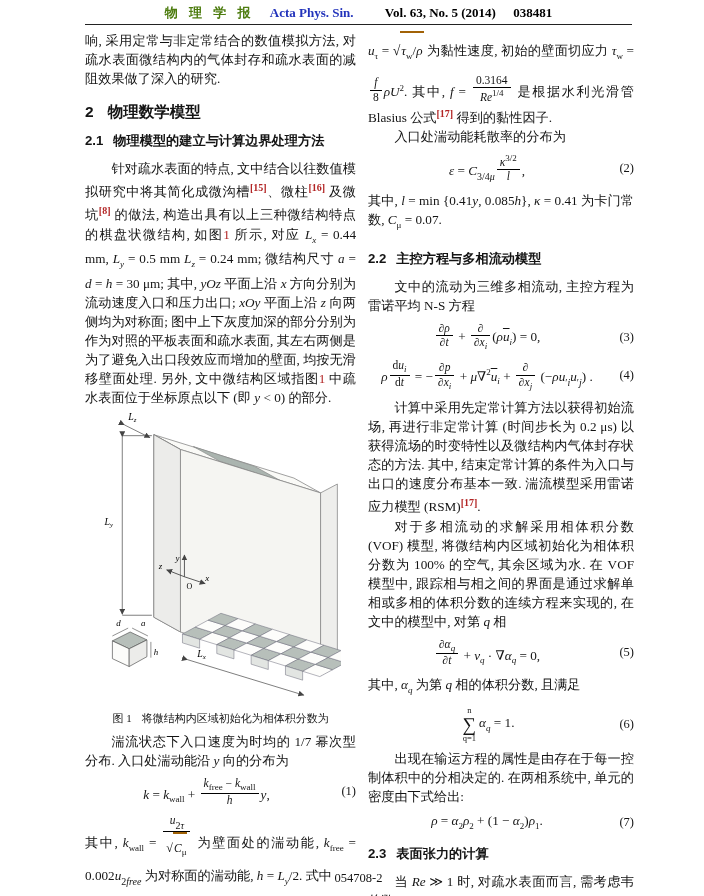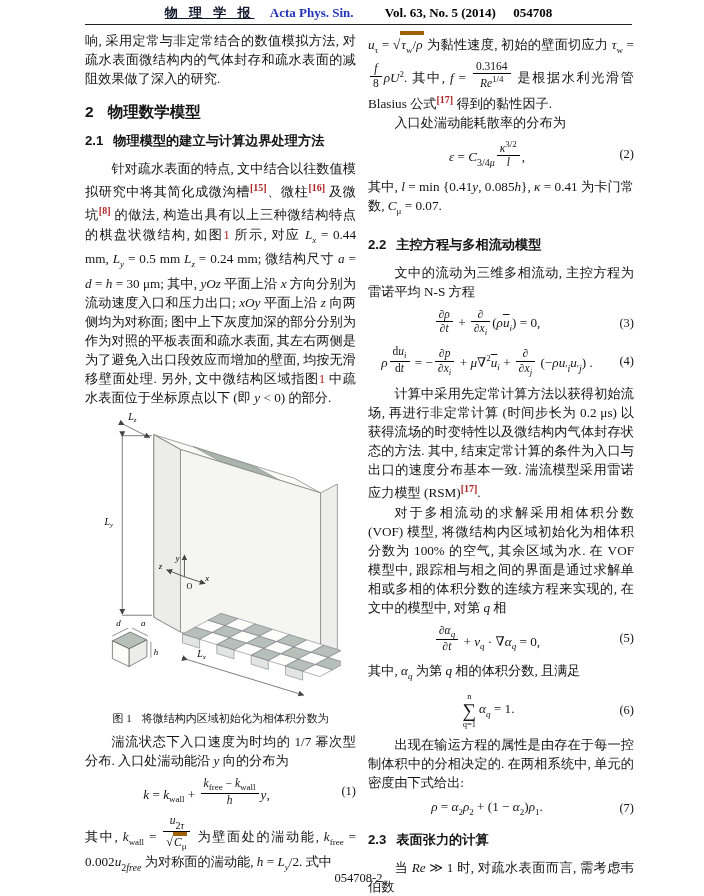--- a/index.html
+++ b/index.html
@@ -1,21 +1,21 @@
 <!DOCTYPE html>
 <html><head>
 <meta charset="utf-8">
 <style>
   html,body{margin:0;padding:0;background:#d8d8d8;}
   .page{position:relative;width:704px;height:896px;background:#ffffff;margin:0 auto;
         font-family:"Liberation Serif","DejaVu Serif",serif;color:#141414;overflow:hidden;}
   
   .header{position:absolute;top:4px;left:85px;width:547px;text-align:center;
           font-size:13px;font-weight:bold;white-space:nowrap;}
-  .header .cn{color:#0f172a;letter-spacing:4px;text-decoration:underline;}
+  .header .cn{color:#4d7c0f;letter-spacing:4px;}
   .header .en{color:#2233bb;margin-left:12px;}
   .header .vol{color:#000;margin-left:28px;}
   .header .artno{color:#000;margin-left:14px;}
   .hrule{position:absolute;top:24px;left:85px;width:547px;border-top:1.6px solid #222;}
   
   .col-left{position:absolute;left:85px;top:31px;width:271px;}
   .col-right{position:absolute;left:368px;top:31px;width:266px;}
   .para{font-size:13.2px;line-height:19px;text-align:justify;margin:0;}
   .ind{text-indent:2em;}
   .sec-h1{font-size:15.5px;font-weight:bold;margin:14px 0 0 0;font-family:"Liberation Sans","DejaVu Sans",sans-serif;}
@@ -33,21 +33,21 @@
   sub.msub{font-size:9px;font-style:italic;}
   sub.rsub{font-size:9px;font-style:normal;}
   sup.msup{font-size:9px;}
   sup.mref{font-size:10px;color:#b22424;font-weight:bold;}
   .figref{color:#b22424;}
   .frac{display:inline-block;vertical-align:-38%;text-align:center;font-size:11.5px;line-height:1.15;margin:0 2px;}
   .frac .fn{display:block;padding:0 3px;border-bottom:1px solid #000;}
   .frac .fd{display:block;padding:0 3px;}
   .sqrt{display:inline-block;white-space:nowrap;}
   .sqrt .rad{font-size:1.05em;}
-  .sqrt .sqb{display:inline-block;border-top:4px solid #a16207;padding:0 1px;}
+  .sqrt .sqb{display:inline-block;border-top:2px solid #a16207;padding:8px 1px;}
   .ss{display:inline-flex;flex-direction:row;font-size:10px;line-height:1.15;vertical-align:-5px;text-align:left;font-style:normal;}
   .ss .u{display:block;}
   .ss .l{display:block;font-style:italic;}
   .sum{display:inline-flex;flex-direction:column;align-items:center;font-size:8.5px;line-height:1;vertical-align:middle;margin:0 3px;}
   .sum .sym{font-size:19px;line-height:1;}
   
   .figwrap{margin:4px 0 0 6px;}
   .figcap{text-align:center;font-size:11px;margin:0 0 6px 0;}
   .figcap .tag{margin-right:10px;}
   svg text{font-family:"Liberation Serif","DejaVu Serif",serif;}
@@ -56,21 +56,21 @@
 </style>
 </head>
 <body>
 
 <div class="page">
 
   <div class="header">
     <span class="cn">物 理 学 报</span>
     <span class="en">Acta Phys. Sin.</span>
     <span class="vol">Vol. 63, No. 5 (2014)</span>
-    <span class="artno">054708</span>
+    <span class="artno">038481</span>
   </div>
   <div class="hrule"></div>
 
   <div class="col-left">
     <div class="para"><span class="rm">响, 采用定常与非定常结合的数值模拟方法, 对疏水表面微结构内的气体封存和疏水表面的减阻效果做了深入的研究.</span></div>
 
     <div class="sec-h1">
       <span class="num">2</span><span>物理数学模型</span>
     </div>
     <div class="sec-h2 after-h1">

